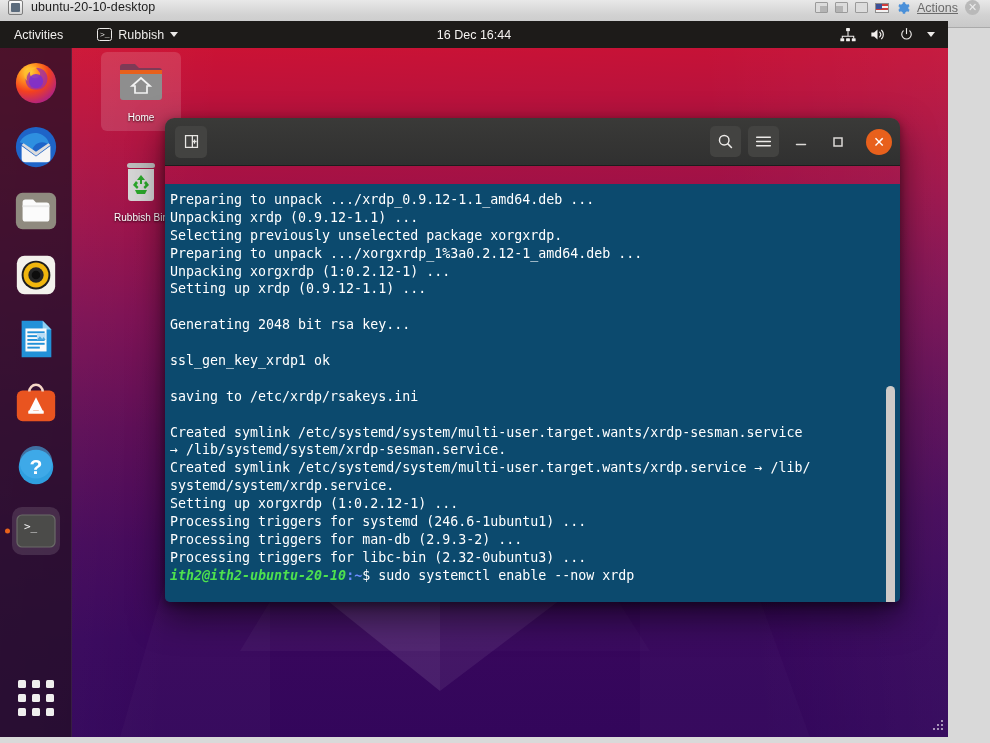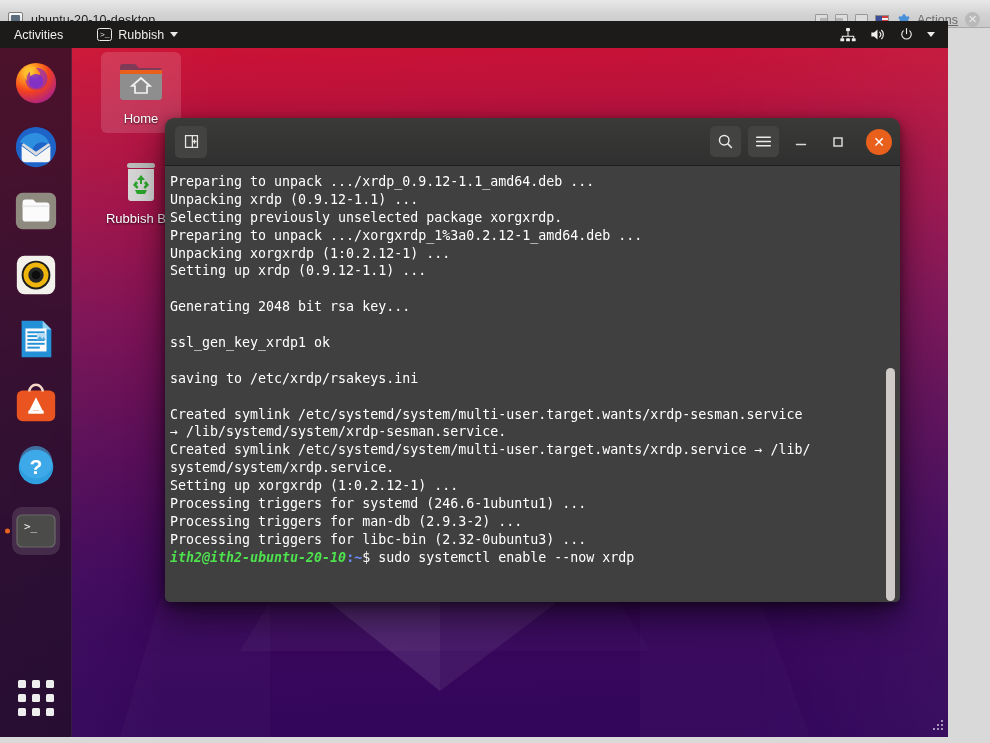--- a/index.html
+++ b/index.html
@@ -8,21 +8,21 @@
     font-family:"Liberation Sans", sans-serif;
     background:#d9d9d9;
     -webkit-font-smoothing:antialiased;
   }
 
   
   #vbox-titlebar{
     position:absolute; left:0; top:0; width:990px; height:28px;
     background:linear-gradient(180deg,#e8e8e8 0%,#d2d2d2 55%,#c9c9c9 100%);
     border-bottom:1px solid #aaa;
-    display:flex; align-items:flex-end; padding:0 8px;
+    display:flex; align-items:flex-start; padding:0 8px;
   }
   #vbox-titlebar .vb-icon{
     width:15px;height:15px;margin-right:8px;
     background:linear-gradient(180deg,#fbfbfb,#d3d3d3);
     border:1px solid #7d7d7d;border-radius:2px;
     display:flex;align-items:center;justify-content:center;
   }
   #vbox-titlebar .vb-icon i{
     display:block;width:9px;height:9px;background:#5b6b7c;border-radius:1px;
   }
@@ -121,21 +121,21 @@
   }
   .dock-item svg,.dock-item .sq{display:block}
   #dock-spacer{flex:1}
   #apps-button{ width:44px;height:44px;margin-bottom:17px;display:grid;
     grid-template-columns:repeat(3,8px);grid-template-rows:repeat(3,8px);
     gap:6px;align-content:center;justify-content:center;}
   #apps-button i{display:block;width:8px;height:8px;background:#efeeee;border-radius:1.5px;}
 
   
   .desk-icon{ position:absolute;width:80px;text-align:center;z-index:5; }
-  .desk-icon .lbl{ display:inline-block;margin-top:3px;font-size:13px;color:#fff;
+  .desk-icon .lbl{ display:inline-block;margin-top:3px;font-size:10px;color:#fff;
     text-shadow:0 1px 2px rgba(0,0,0,.75); padding:1px 4px;border-radius:3px;}
   #icon-home{ left:101px; top:31px; padding-top:9px; padding-bottom:6px;
     background:rgba(255,255,255,.14); border-radius:6px; }
   #icon-trash{ left:101px; top:129px; padding-top:9px; }
 
   
   #terminal-window{
     position:absolute;left:165px;top:97px;width:735px;height:484px;z-index:10;
     border-radius:9px 9px 5px 5px;
     box-shadow:0 14px 34px rgba(0,0,0,.55), 0 3px 10px rgba(0,0,0,.4);
@@ -152,22 +152,23 @@
     font-size:13.5px;font-weight:bold;color:#f0eeec;pointer-events:none;}
   #titlebar-right{ margin-left:auto;display:flex;align-items:center;gap:7px;z-index:2;}
   .tb-btn{ width:31px;height:31px;border-radius:5px;background:#434341;
     display:flex;align-items:center;justify-content:center;color:#eceae8;}
   .tb-plain{ width:30px;height:30px;border-radius:5px;background:transparent;
     display:flex;align-items:center;justify-content:center;color:#dcd9d6;}
   .tb-close{ width:26px;height:26px;border-radius:50%;background:#e8601c;
     display:flex;align-items:center;justify-content:center;color:#fff;
     font-size:14px;line-height:1;margin-left:6px;}
   #terminal-body{
-    height:436px;background:#404040;position:relative;overflow:hidden;
+    height:436px;background:#0c4a6e;position:relative;overflow:hidden;
     padding:7px 0 0 3px;
+    margin-top:18px;
   }
   #terminal-text{
     font-family:"DejaVu Sans Mono","Liberation Mono",monospace;
     font-size:13.3px;line-height:17.9px; color:#ffffff;
     white-space:pre; padding-left:2px;
   }
   #terminal-text .ln{ height:17.9px; }
   .c-green{ color:#4ee24e; font-weight:bold;font-style:italic; }
   .c-blue { color:#6b8cff; font-weight:bold; }
   .c-white{ color:#ffffff; }
@@ -218,20 +219,21 @@
 
   <div id="topbar">
     <div id="activities-button">
       <span>Activities</span>
     </div>
     <div id="app-menu">
       <span class="term-glyph">&gt;_</span>
       <span>Rubbish</span>
       <span class="caret-down"></span>
     </div>
+    <div id="clock">16 Dec  16:44</div>
     <div id="tray">
       <span>
         <svg width="16" height="14" viewBox="0 0 24 22">
           <rect x="9" y="0" width="6" height="5" rx="1" fill="#f2f0ee"></rect>
           <rect x="0" y="16" width="6" height="5" rx="1" fill="#f2f0ee"></rect>
           <rect x="9" y="16" width="6" height="5" rx="1" fill="#f2f0ee"></rect>
           <rect x="18" y="16" width="6" height="5" rx="1" fill="#f2f0ee"></rect>
           <path d="M12 5v5M3 16v-3h18v3M12 10v3" stroke="#f2f0ee" stroke-width="1.6" fill="none"></path>
         </svg>
       </span>

